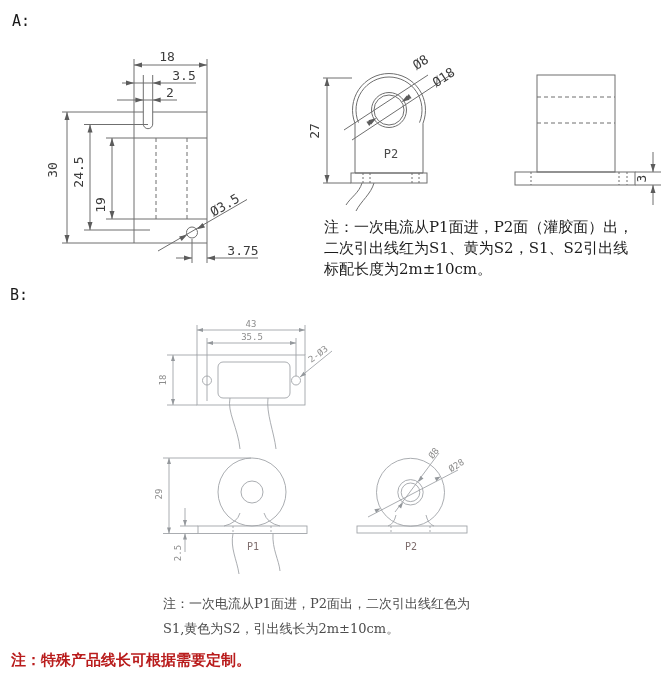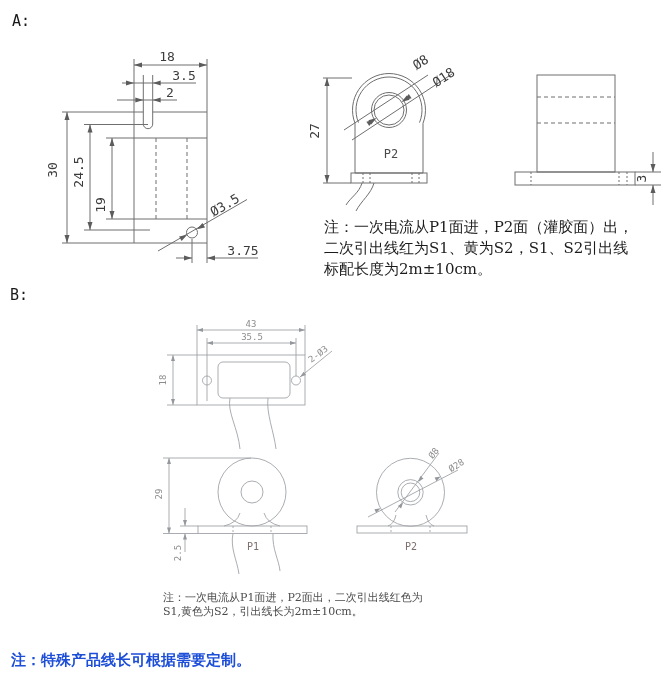--- a/index.html
+++ b/index.html
@@ -1,22 +1,22 @@
 <!DOCTYPE html>
 <html><head>
 <meta charset="utf-8">
 <style>
   html,body{margin:0;padding:0;background:#fff;}
   .canvas{position:relative;width:669px;height:694px;background:#fff;overflow:hidden;
           font-family:"Liberation Sans", sans-serif;}
   .seclab{position:absolute;font-family:"DejaVu Sans Mono", monospace;font-size:15px;color:#191919;}
   .note{position:absolute;white-space:pre-line;font-family:"DejaVu Serif", serif;}
   .note-a{left:324px;top:217px;width:350px;font-size:15px;line-height:21px;color:#1c1c1c;}
-  .note-b{left:163px;top:591px;width:330px;font-size:11px;line-height:14px;color:#4c4c4c;}
-  .footer{left:11px;top:651px;width:400px;font-size:15px;font-weight:bold;color:#1d4ed8;
+  .note-b{left:163px;top:591px;width:330px;font-size:13px;line-height:25px;color:#4c4c4c;}
+  .footer{left:11px;top:651px;width:400px;font-size:15px;font-weight:bold;color:#b91c1c;
           font-family:"DejaVu Sans", sans-serif;}
   svg{position:absolute;left:0;top:0;}
   svg text{font-family:"DejaVu Sans Mono", monospace;}
   .at{font-size:13px;fill:#3c3c3c;}
   .pa{font-size:12px;fill:#4a4a4a;}
   .bt{font-size:9px;fill:#8c8c8c;}
   .pb{font-size:10px;fill:#7d6c6c;}
   .s1{stroke:#6f6f6f;fill:none;stroke-width:1;}
   .s1d{stroke:#6f6f6f;fill:none;stroke-width:1;stroke-dasharray:4 3;}
   .s1t{stroke:#6f6f6f;fill:none;stroke-width:1;stroke-dasharray:2 2;}

